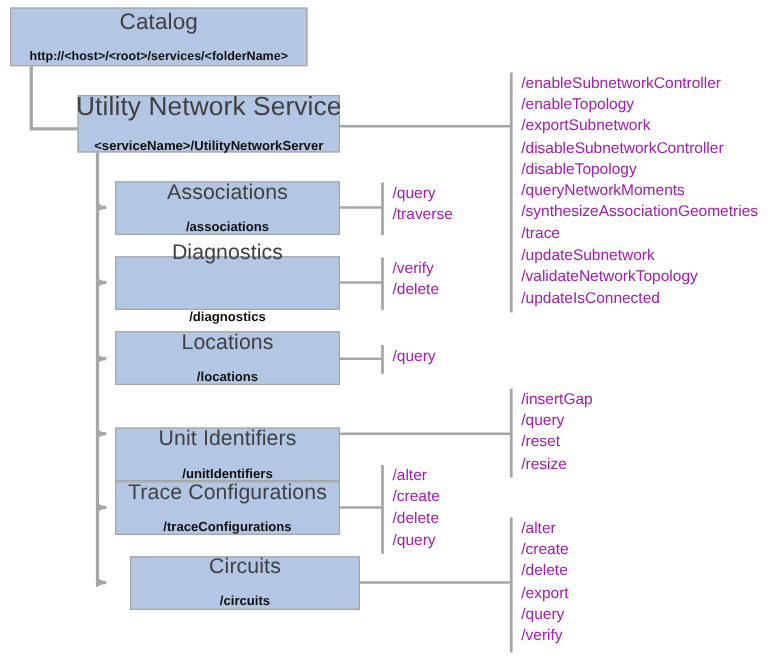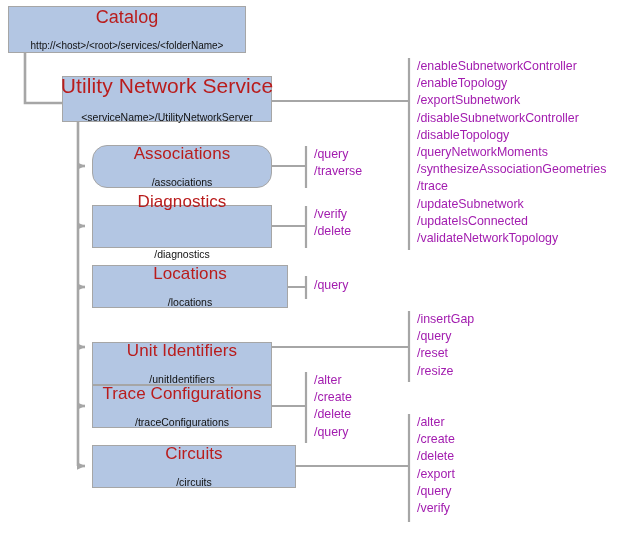--- a/index.html
+++ b/index.html
@@ -17,30 +17,30 @@
     background:#b3c6e3;
     border:1px solid #a6a6a6;
     box-sizing:border-box;
     display:flex;
     flex-direction:column;
     align-items:center;
     justify-content:center;
     line-height:1.05;
   }
   .node .title{
-    color:#b91c1c;
+    color:#404040;
     font-size:17px;
     font-weight:400;
     letter-spacing:0.1px;
     white-space:nowrap;
   }
   .node .sub{
     color:#111111;
     font-size:10.5px;
-    font-weight:400;
+    font-weight:700;
     margin-top:14px;
     white-space:nowrap;
   }
   .node.catalog .title{font-size:18px;}
   .node.catalog .sub{font-size:10px;}
   .node.service .title{font-size:21px;}
   .node.service .sub{font-size:10.5px;}
 
   .ops{
     position:absolute;
@@ -101,62 +101,62 @@
   <div class="node catalog" style="left:8px;top:6px;width:238px;height:47px;">
     <div class="title">Catalog</div>
     <div class="sub">http://&lt;host&gt;/&lt;root&gt;/services/&lt;folderName&gt;</div>
   </div>
 
   <div class="node service" style="left:62px;top:76px;width:210px;height:46px;">
     <div class="title">Utility Network Service</div>
     <div class="sub">&lt;serviceName&gt;/UtilityNetworkServer</div>
   </div>
 
-  <div class="node" style="left:92px;top:145px;width:180px;height:43px;border-radius:15px;">
+  <div class="node" style="left:92px;top:145px;width:180px;height:43px;">
     <div class="title">Associations</div>
     <div class="sub">/associations</div>
   </div>
 
   <div class="node" style="left:92px;top:205px;width:180px;height:43px;gap:24px;">
     <div class="title">Diagnostics</div>
     <div class="sub">/diagnostics</div>
   </div>
 
-  <div class="node" style="left:92px;top:265px;width:196px;height:43px;">
+  <div class="node" style="left:92px;top:265px;width:180px;height:43px;">
     <div class="title">Locations</div>
     <div class="sub">/locations</div>
   </div>
 
   <div class="node" style="left:92px;top:342px;width:180px;height:43px;align-items:center;">
     <div class="title">Unit Identifiers</div>
     <div class="sub">/unitIdentifiers</div>
   </div>
 
   <div class="node" style="left:92px;top:385px;width:180px;height:43px;">
     <div class="title">Trace Configurations</div>
     <div class="sub">/traceConfigurations</div>
   </div>
 
-  <div class="node" style="left:92px;top:445px;width:204px;height:43px;">
+  <div class="node" style="left:104px;top:445px;width:184px;height:43px;justify-content:flex-end;">
     <div class="title">Circuits</div>
     <div class="sub">/circuits</div>
   </div>
 
   <div class="ops" style="left:417px;top:58px;">
       <div>/enableSubnetworkController</div>
       <div>/enableTopology</div>
       <div>/exportSubnetwork</div>
       <div>/disableSubnetworkController</div>
       <div>/disableTopology</div>
       <div>/queryNetworkMoments</div>
       <div>/synthesizeAssociationGeometries</div>
       <div>/trace</div>
       <div>/updateSubnetwork</div>
+      <div>/validateNetworkTopology</div>
       <div>/updateIsConnected</div>
-      <div>/validateNetworkTopology</div>
     </div>
   <div class="ops" style="left:314px;top:146px;">
       <div>/query</div>
       <div>/traverse</div>
     </div>
   <div class="ops" style="left:314px;top:206px;">
       <div>/verify</div>
       <div>/delete</div>
     </div>
   <div class="ops" style="left:314px;top:277px;">

